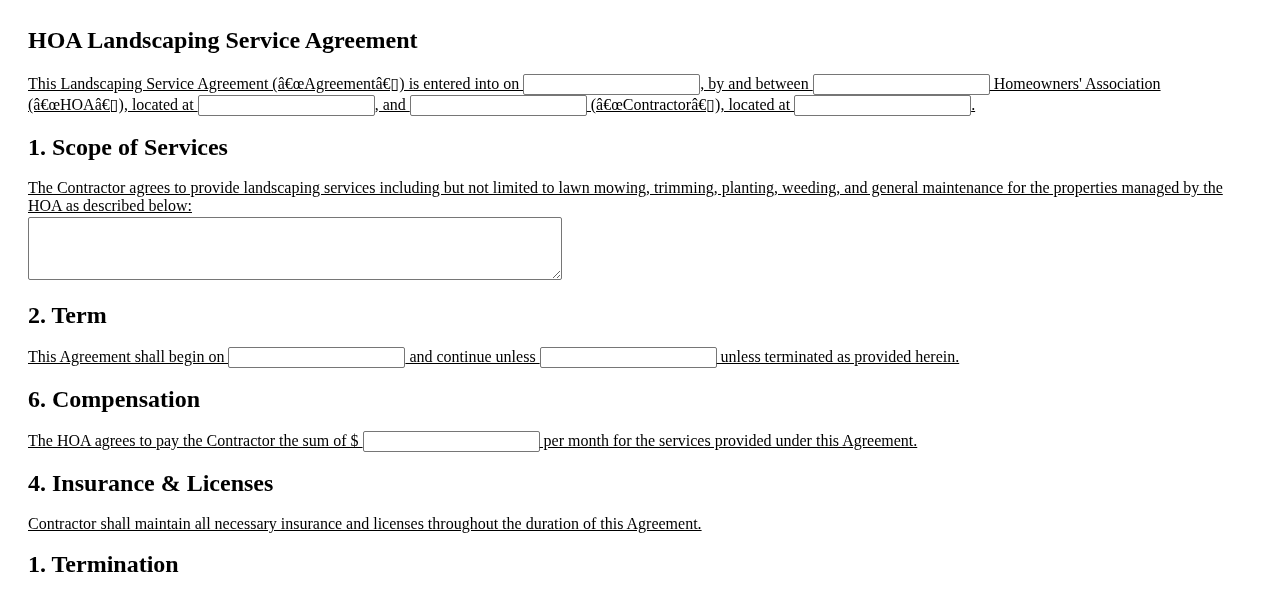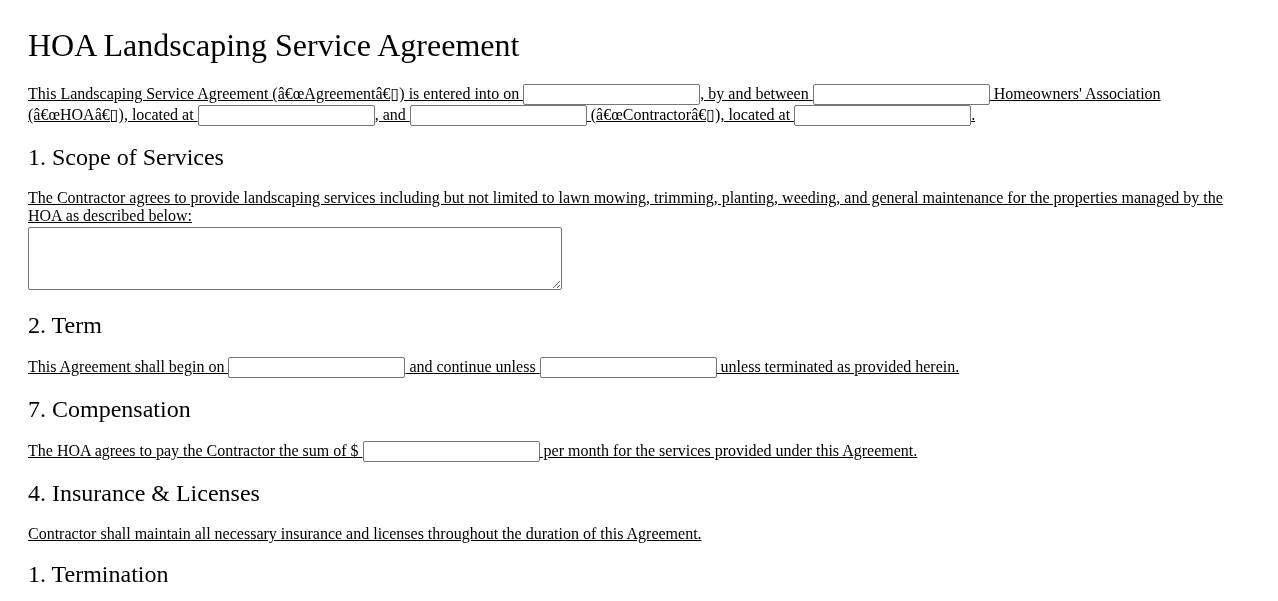--- a/index.html
+++ b/index.html
@@ -10,27 +10,27 @@
   body {
     margin: 27px 28px;
     width: 1222px;
     background: #ffffff;
     color: #000000;
     font-family: "Liberation Serif", "DejaVu Serif", serif;
     font-size: 16px;
     line-height: normal;
   }
   h1 {
-    font-size: 32px;
-    font-weight: normal;
+    font-size: 24px;
+    font-weight: bold;
     margin: 0 0 20px 0;
   }
   h2 {
     font-size: 24px;
-    font-weight: normal;
+    font-weight: bold;
     margin: 18px 0;
   }
   p {
     margin: 14px 0;
     text-decoration: underline;
   }
   input.fill {
     width: 177px;
     height: 21px;
     box-sizing: border-box;
@@ -63,21 +63,21 @@
 <p><span>This Landscaping Service Agreement (â€œAgreementâ€▯) is entered into on </span><input type="text" class="fill" style=""><span>, by and between </span><input type="text" class="fill" style=""><span> Homeowners' Association (â€œHOAâ€▯), located at </span><input type="text" class="fill" style=""><span>, and </span><input type="text" class="fill" style=""><span> (â€œContractorâ€▯), located at </span><input type="text" class="fill" style=""><span>.</span></p>
 
 <h2>1. Scope of Services</h2>
 
 <p><span>The Contractor agrees to provide landscaping services including but not limited to lawn mowing, trimming, planting, weeding, and general maintenance for the properties managed by the HOA as described below:</span><br><textarea class="services" style=""></textarea></p>
 
 <h2>2. Term</h2>
 
 <p><span>This Agreement shall begin on </span><input type="text" class="fill" style=""><span> and continue unless </span><input type="text" class="fill" style=""><span> unless terminated as provided herein.</span></p>
 
-<h2>7. Compensation</h2>
+<h2>6. Compensation</h2>
 
 <p><span>The HOA agrees to pay the Contractor the sum of $ </span><input type="text" class="fill" style=""><span> per month for the services provided under this Agreement.</span></p>
 
 <h2>4. Insurance &amp; Licenses</h2>
 
 <p><span>Contractor shall maintain all necessary insurance and licenses throughout the duration of this Agreement.</span></p>
 
 <h2>1. Termination</h2>
 
 </body></html>

